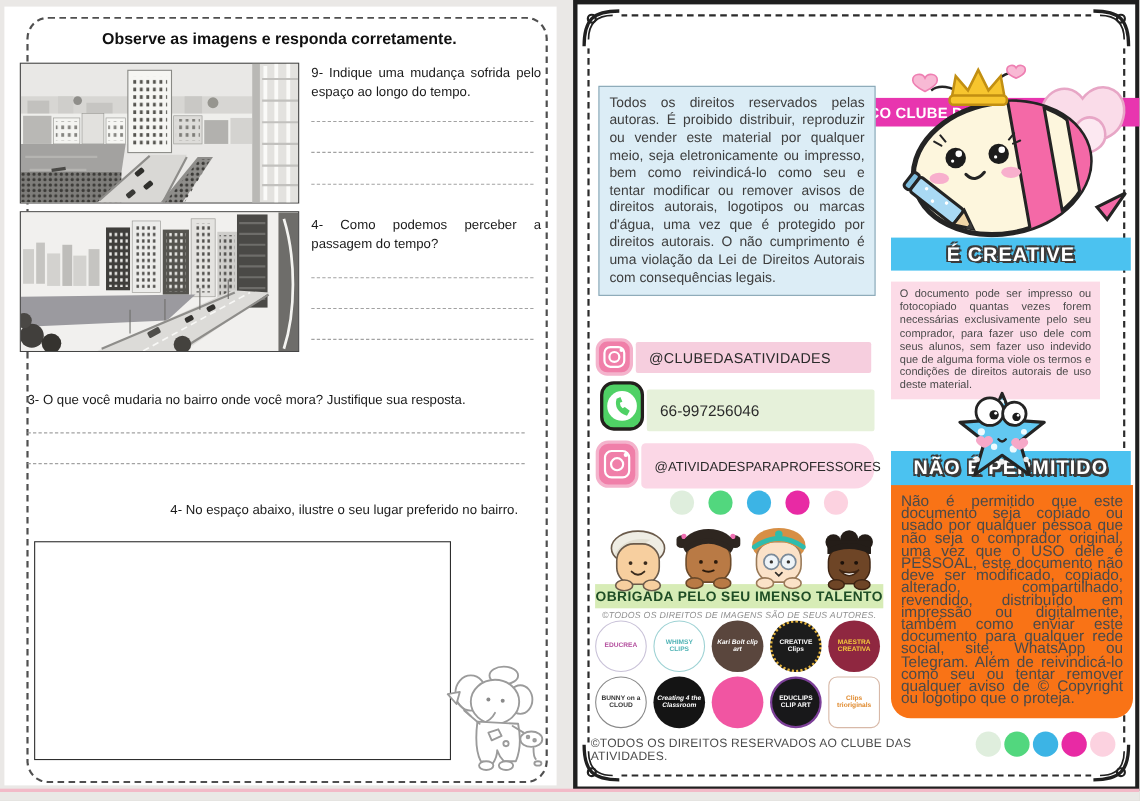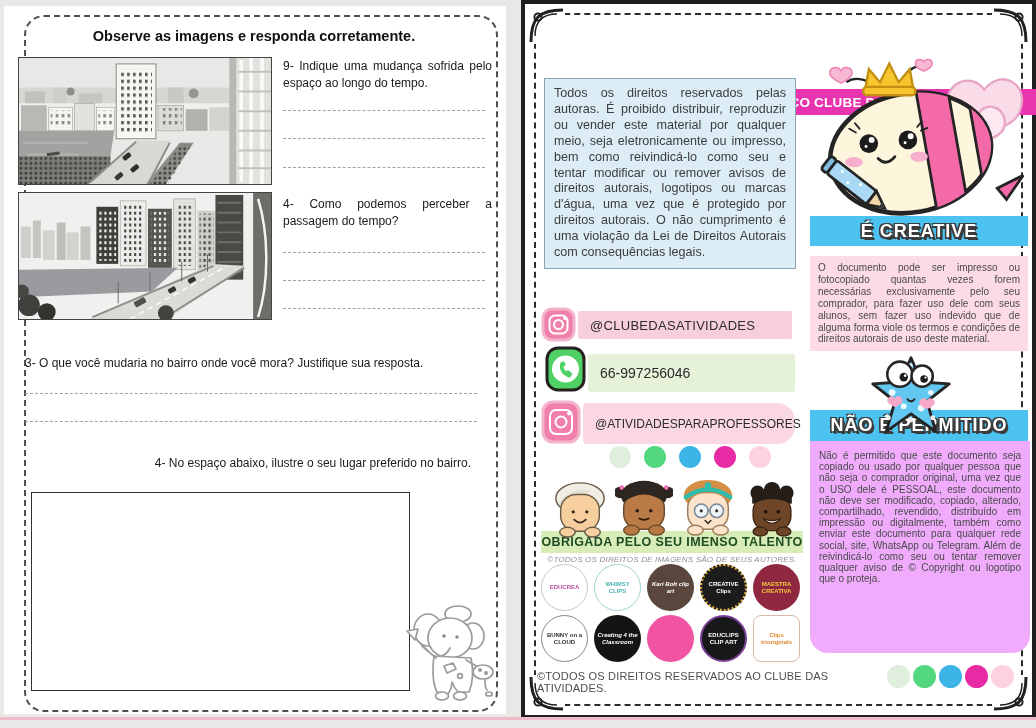--- a/index.html
+++ b/index.html
@@ -62,22 +62,22 @@
   .lg9{background:#18181a;border:2.5px solid #7c3f98;color:#fff;}
   .lg10{background:#fff;border:1.5px solid #d8b9a8;border-radius:8px;color:#e08a2e;}
   .rp-footer{position:absolute;left:12px;top:666px;width:348px;font-size:11px;color:#4d4d4d;letter-spacing:.2px;}
 
   
   .bee{position:absolute;left:288px;top:54px;width:214px;height:160px;z-index:2;}
   .cyan-banner{position:absolute;left:285px;width:218px;background:#4bc2f0;color:#fff;font-weight:bold;font-size:18px;display:flex;align-items:center;justify-content:center;letter-spacing:1px;
     text-shadow:-1.5px -1.5px 0 #3b3b3b,1.5px -1.5px 0 #3b3b3b,-1.5px 1.5px 0 #3b3b3b,1.5px 1.5px 0 #3b3b3b,2.5px 2.5px 0 #3b3b3b;}
   .ban-ok{top:212px;height:30px;}
   .ban-no{top:406px;height:31px;z-index:1;}
-  .txt-ok{position:absolute;left:285px;top:252px;width:218px;background:#fcdbe7;box-sizing:border-box;padding:6px 8px;font-size:10px;line-height:11.9px;color:#4a4a4a;text-align:justify;}
-  .txt-no{position:absolute;left:285px;top:437px;width:220px;min-height:212px;background:#f0abfc;box-sizing:border-box;padding:9px 9px;font-size:10px;line-height:11.2px;color:#4a4a4a;text-align:justify;border-radius:0 0 18px 18px;}
+  .txt-ok{position:absolute;left:285px;top:252px;width:190px;background:#fcdbe7;box-sizing:border-box;padding:6px 8px;font-size:10px;line-height:11.9px;color:#4a4a4a;text-align:justify;}
+  .txt-no{position:absolute;left:285px;top:437px;width:220px;min-height:212px;background:#f97316;box-sizing:border-box;padding:9px 9px;font-size:14px;line-height:11.2px;color:#4a4a4a;text-align:justify;border-radius:0 0 18px 18px;}
   .star{position:absolute;left:340px;top:346px;width:92px;height:92px;z-index:3;}
 </style>
 </head>
 <body>
 
 <div class="stage">
 
   <div class="page-left">
     <div class="dashed-frame"></div>
     <div class="ws-title">Observe as imagens e responda corretamente.</div>

